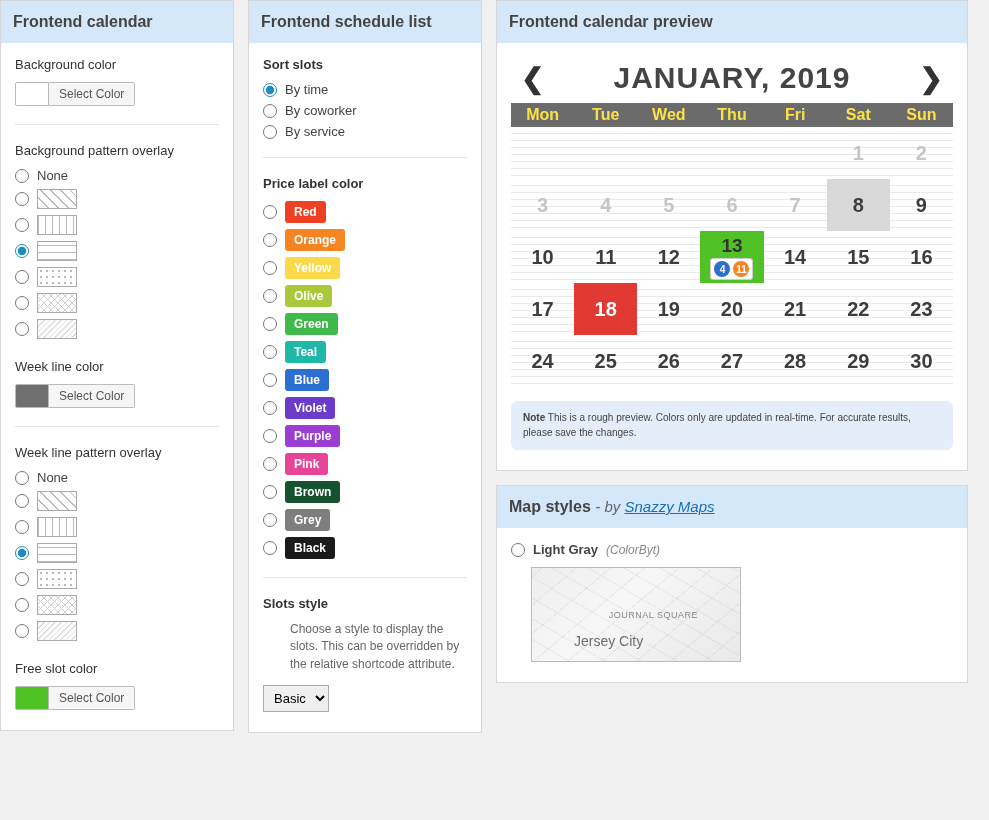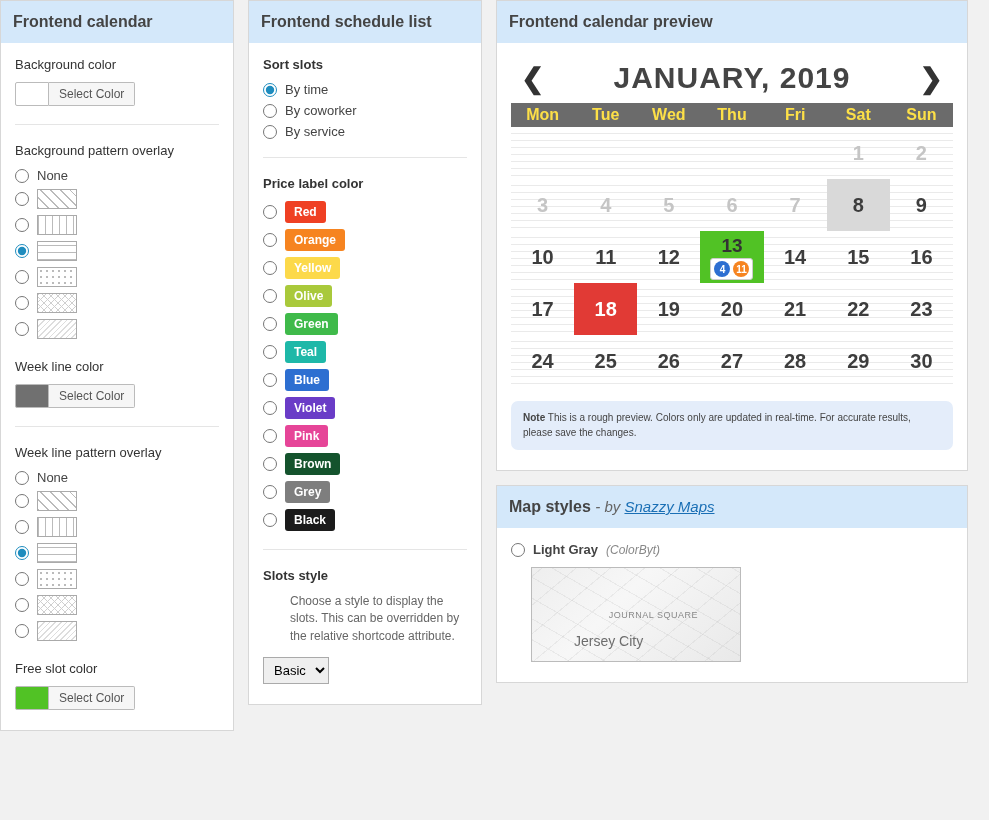--- a/index.html
+++ b/index.html
@@ -201,20 +201,24 @@
             <div class="radio-row">
               <input type="radio" name="price" style="">
               <span class="price-tag" style="background: rgb(45, 111, 209);">Blue</span>
             </div>
             <div class="radio-row">
               <input type="radio" name="price" style="">
               <span class="price-tag" style="background: rgb(106, 60, 199);">Violet</span>
             </div>
             <div class="radio-row">
               <input type="radio" name="price" style="">
+              <span class="price-tag" style="background: rgb(154, 61, 208);">Purple</span>
+            </div>
+            <div class="radio-row">
+              <input type="radio" name="price" style="">
               <span class="price-tag" style="background: rgb(230, 69, 152);">Pink</span>
             </div>
             <div class="radio-row">
               <input type="radio" name="price" style="">
               <span class="price-tag" style="background: #14532d;">Brown</span>
             </div>
             <div class="radio-row">
               <input type="radio" name="price" style="">
               <span class="price-tag" style="background: rgb(126, 126, 126);">Grey</span>
             </div>

